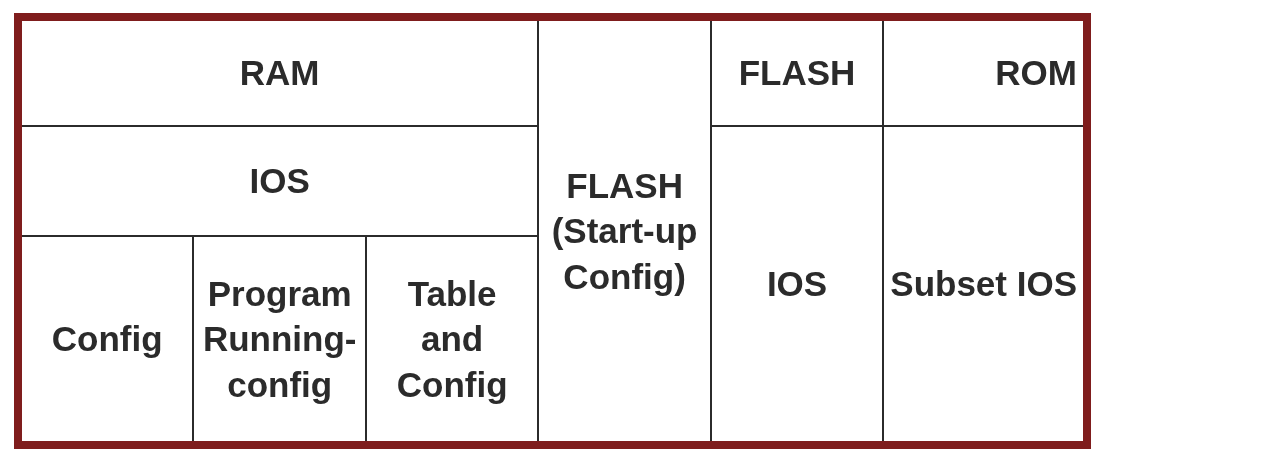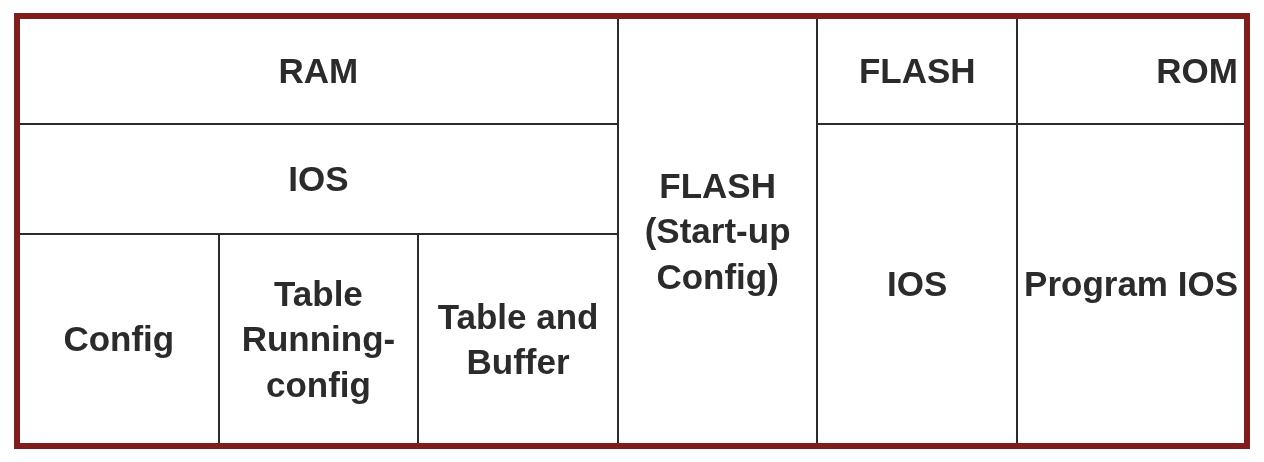--- a/index.html
+++ b/index.html
@@ -7,23 +7,23 @@
     width: 1264px;
     height: 462px;
     background: #ffffff;
     font-family: "Liberation Sans", "DejaVu Sans", sans-serif;
     overflow: hidden;
   }
   .diagram {
     position: absolute;
     left: 14px;
     top: 13px;
-    width: 1236px;
+    width: 1077px;
     height: 436px;
-    border: 6px solid #7f1d1d;
+    border: 8px solid #7f1d1d;
     background: #ffffff;
     display: grid;
     grid-template-columns: repeat(6, 1fr);
     grid-template-rows: 106px 110px 1fr;
   }
   .cell {
     display: flex;
     align-items: center;
     justify-content: center;
     text-align: center;
@@ -61,40 +61,40 @@
 
   <div class="cell cell-ram-ios">
     <span>IOS</span>
   </div>
 
   <div class="cell cell-program no-bottom">
     <span>Config</span>
   </div>
 
   <div class="cell cell-active-running no-bottom">
-    <span>Table Running-config</span>
+    <span>Program Running-config</span>
   </div>
 
   <div class="cell cell-table-buffer no-bottom">
-    <span>Table and Buffer</span>
+    <span>Table and Config</span>
   </div>
 
   <div class="cell cell-nvram no-bottom">
     <span>FLASH (Start-up Config)</span>
   </div>
 
   <div class="cell cell-flash">
     <span>FLASH</span>
   </div>
 
   <div class="cell cell-flash-ios no-bottom">
     <span>IOS</span>
   </div>
 
   <div class="cell cell-rom no-right">
     <span>ROM</span>
   </div>
 
   <div class="cell cell-subset-ios no-right no-bottom">
-    <span>Program IOS</span>
+    <span>Subset IOS</span>
   </div>
 
 </div>
 
 </body></html>

